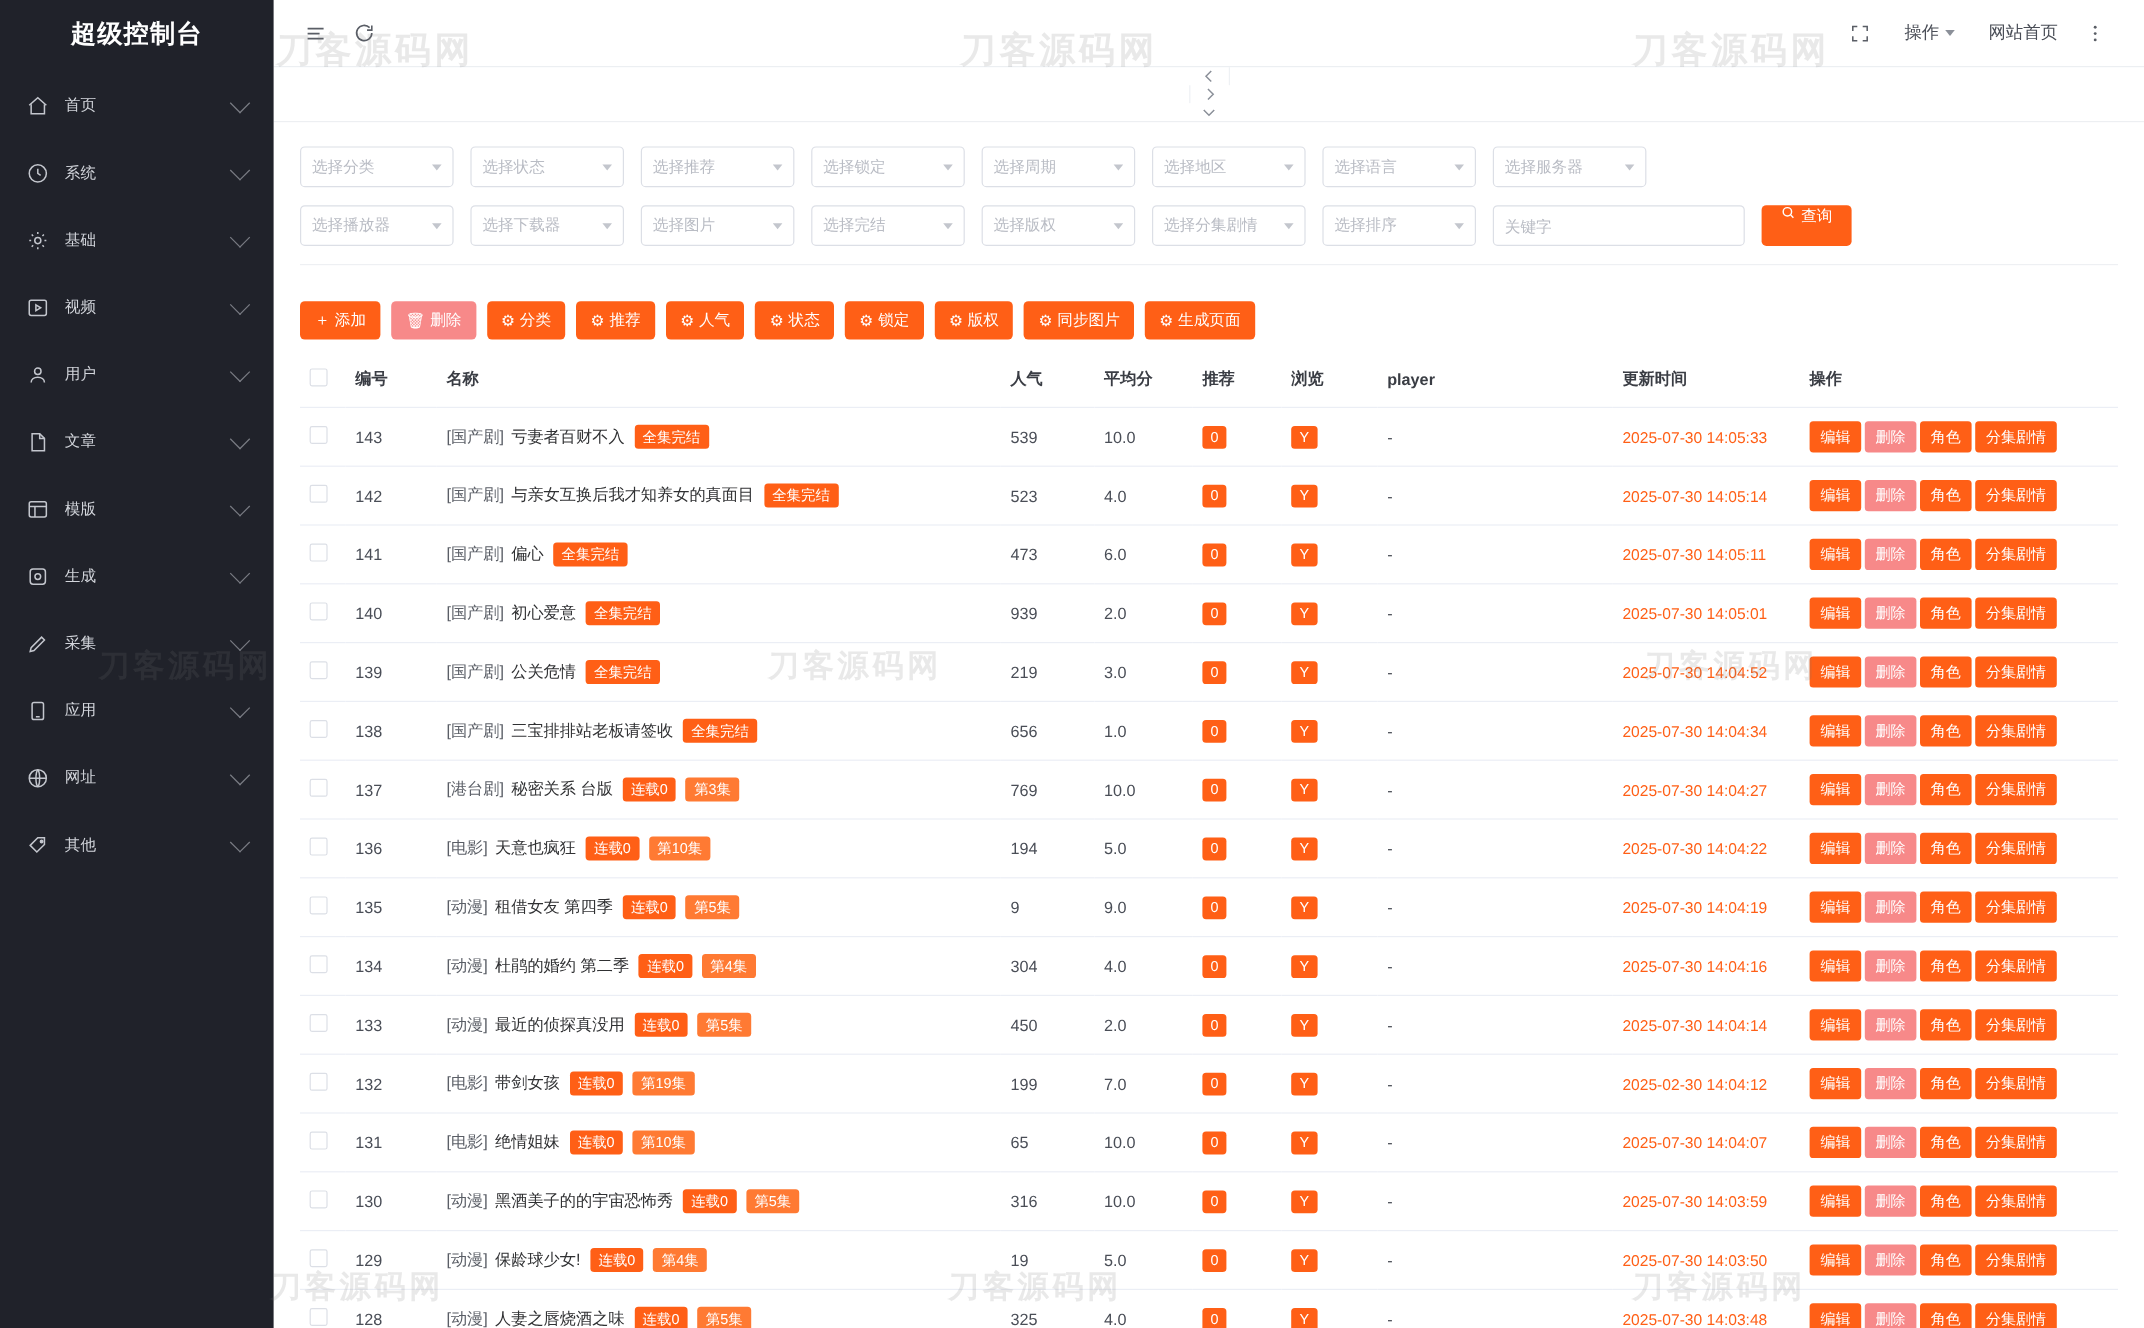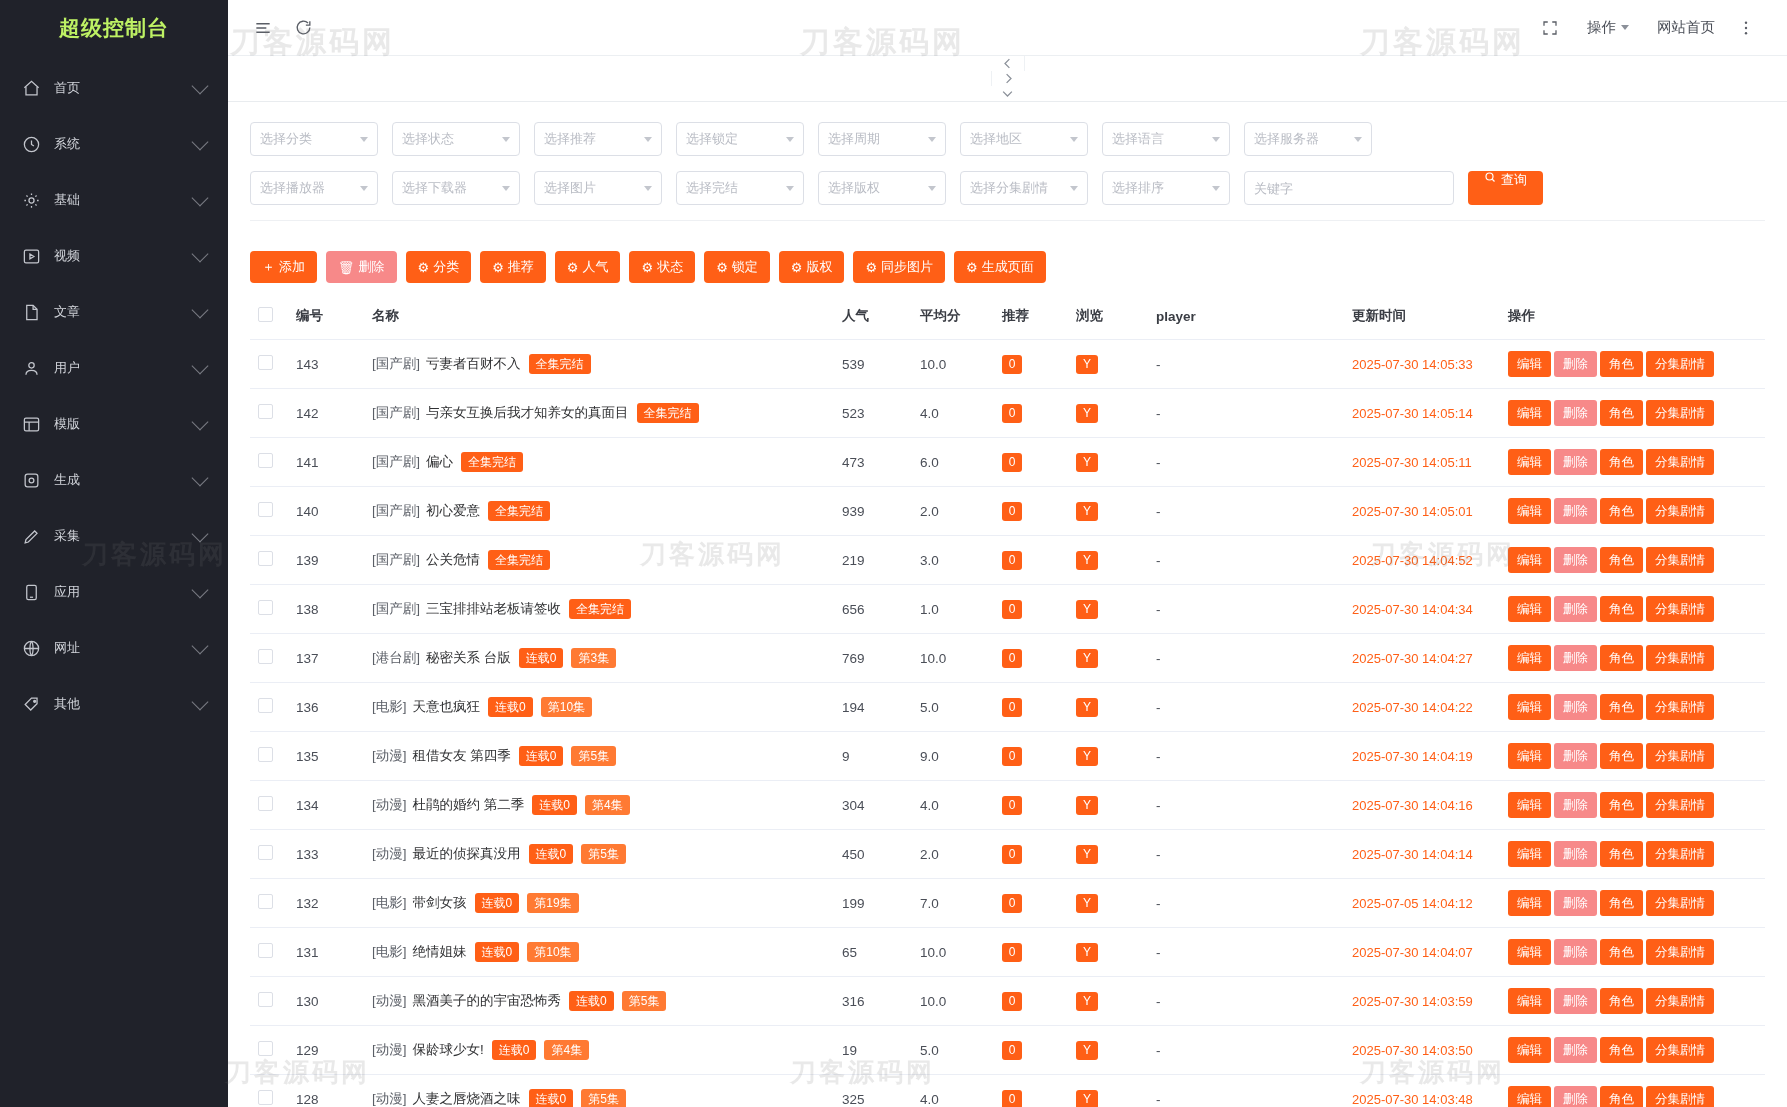--- a/index.html
+++ b/index.html
@@ -17,21 +17,21 @@
   
   .sidebar {
     width: 228px; min-width: 228px; height: 1107px;
     background: #20222a;
     color: #c3c6cd;
     position: relative;
     z-index: 5;
   }
   .logo {
     height: 56px; display: flex; align-items: center; justify-content: center;
-    color: #bef264; font-size: 21px; font-weight: bold; letter-spacing: 1px;
+    color: #ffffff; font-size: 21px; font-weight: bold; letter-spacing: 1px;
   }
   .menu { padding-top: 4px; }
   .menu-item {
     height: 56px; display: flex; align-items: center;
     padding: 0 22px 0 20px; cursor: pointer; position: relative;
   }
   .menu-item .mi-icon {
     width: 22px; height: 22px; margin-right: 12px; flex: 0 0 22px;
     display: flex; align-items: center; justify-content: center;
     color: #c3c6cd;
@@ -211,36 +211,36 @@
               <path d="M10 9l5 3-5 3z"></path>
             </svg>
         </span>
         <span class="mi-label">视频</span>
         <span class="mi-arrow"></span>
       </div>
 
       <div class="menu-item">
         <span class="mi-icon">
           <svg width="19" height="19" viewBox="0 0 24 24" fill="none" stroke="currentColor" stroke-width="1.6">
+              <circle cx="12" cy="8" r="3.4"></circle>
+              <path d="M5 20c0-3.6 3.1-5.6 7-5.6s7 2 7 5.6"></path>
+            </svg>
+        </span>
+        <span class="mi-label">用户</span>
+        <span class="mi-arrow"></span>
+      </div>
+
+      <div class="menu-item">
+        <span class="mi-icon">
+          <svg width="19" height="19" viewBox="0 0 24 24" fill="none" stroke="currentColor" stroke-width="1.6">
               <path d="M6 3h8l5 5v13H6z"></path>
               <path d="M14 3v5h5"></path>
             </svg>
         </span>
         <span class="mi-label">文章</span>
-        <span class="mi-arrow"></span>
-      </div>
-
-      <div class="menu-item">
-        <span class="mi-icon">
-          <svg width="19" height="19" viewBox="0 0 24 24" fill="none" stroke="currentColor" stroke-width="1.6">
-              <circle cx="12" cy="8" r="3.4"></circle>
-              <path d="M5 20c0-3.6 3.1-5.6 7-5.6s7 2 7 5.6"></path>
-            </svg>
-        </span>
-        <span class="mi-label">用户</span>
         <span class="mi-arrow"></span>
       </div>
 
       <div class="menu-item">
         <span class="mi-icon">
           <svg width="19" height="19" viewBox="0 0 24 24" fill="none" stroke="currentColor" stroke-width="1.6">
               <rect x="3" y="4" width="18" height="16" rx="2"></rect>
               <path d="M3 9h18M9 9v11"></path>
             </svg>
         </span>
@@ -746,21 +746,21 @@
               </tr>
               <tr>
                 <td><span class="cb"></span></td>
                 <td>132</td>
                 <td><span class="cat">[电影]</span><span class="nm">带剑女孩</span><span class="tag">连载0</span><span class="tag orange2">第19集</span></td>
                 <td>199</td>
                 <td>7.0</td>
                 <td><span class="badge0">0</span></td>
                 <td><span class="badgeY">Y</span></td>
                 <td>-</td>
-                <td><span class="time">2025-07-05 14:04:12</span></td>
+                <td><span class="time">2025-02-30 14:04:12</span></td>
                 <td>
                   <div class="opbtns">
                     <button class="opb">编辑</button>
                     <button class="opb pink">删除</button>
                     <button class="opb">角色</button>
                     <button class="opb">分集剧情</button>
                   </div>
                 </td>
               </tr>
               <tr>

